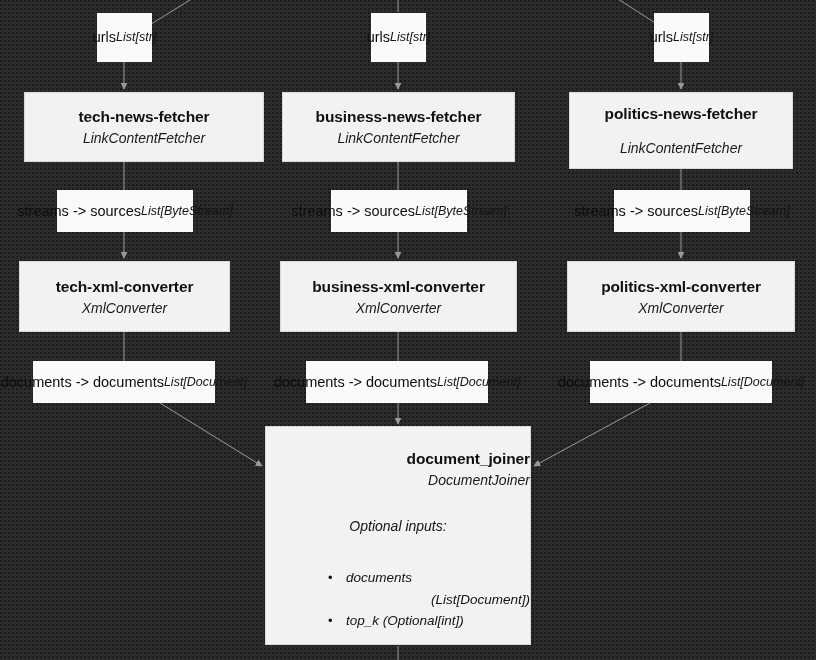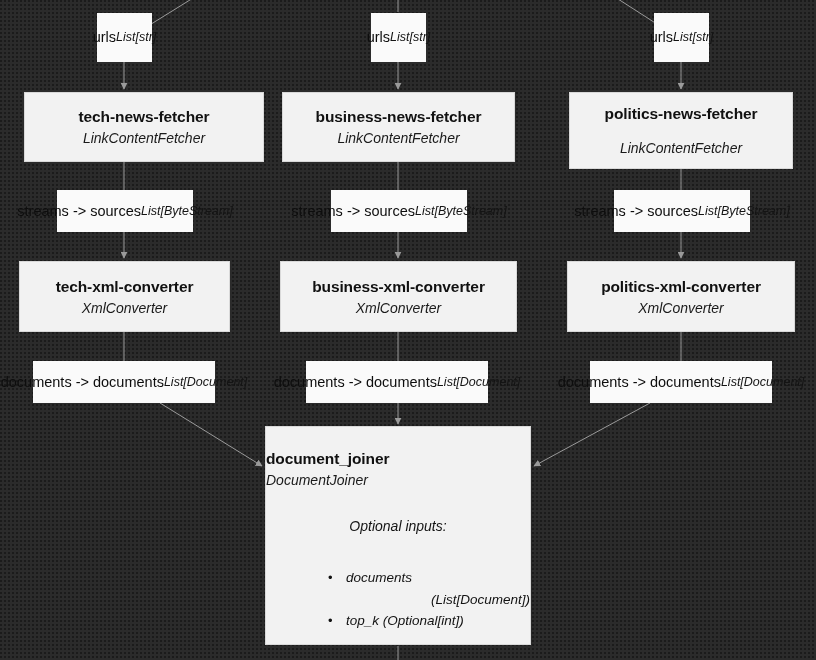--- a/index.html
+++ b/index.html
@@ -92,21 +92,21 @@
     color: #141414;
   }
 
   
   #node-joiner {
     justify-content: flex-start;
     padding-top: 22px;
   }
   #node-joiner .joiner-head {
     width: 100%;
-    text-align: left;
+    text-align: right;
   }
   #node-joiner .opt-heading {
     font-style: italic;
     font-size: 14px;
     line-height: 18px;
     margin-top: 28px;
     color: #141414;
     text-align: center;
     width: 100%;
   }

